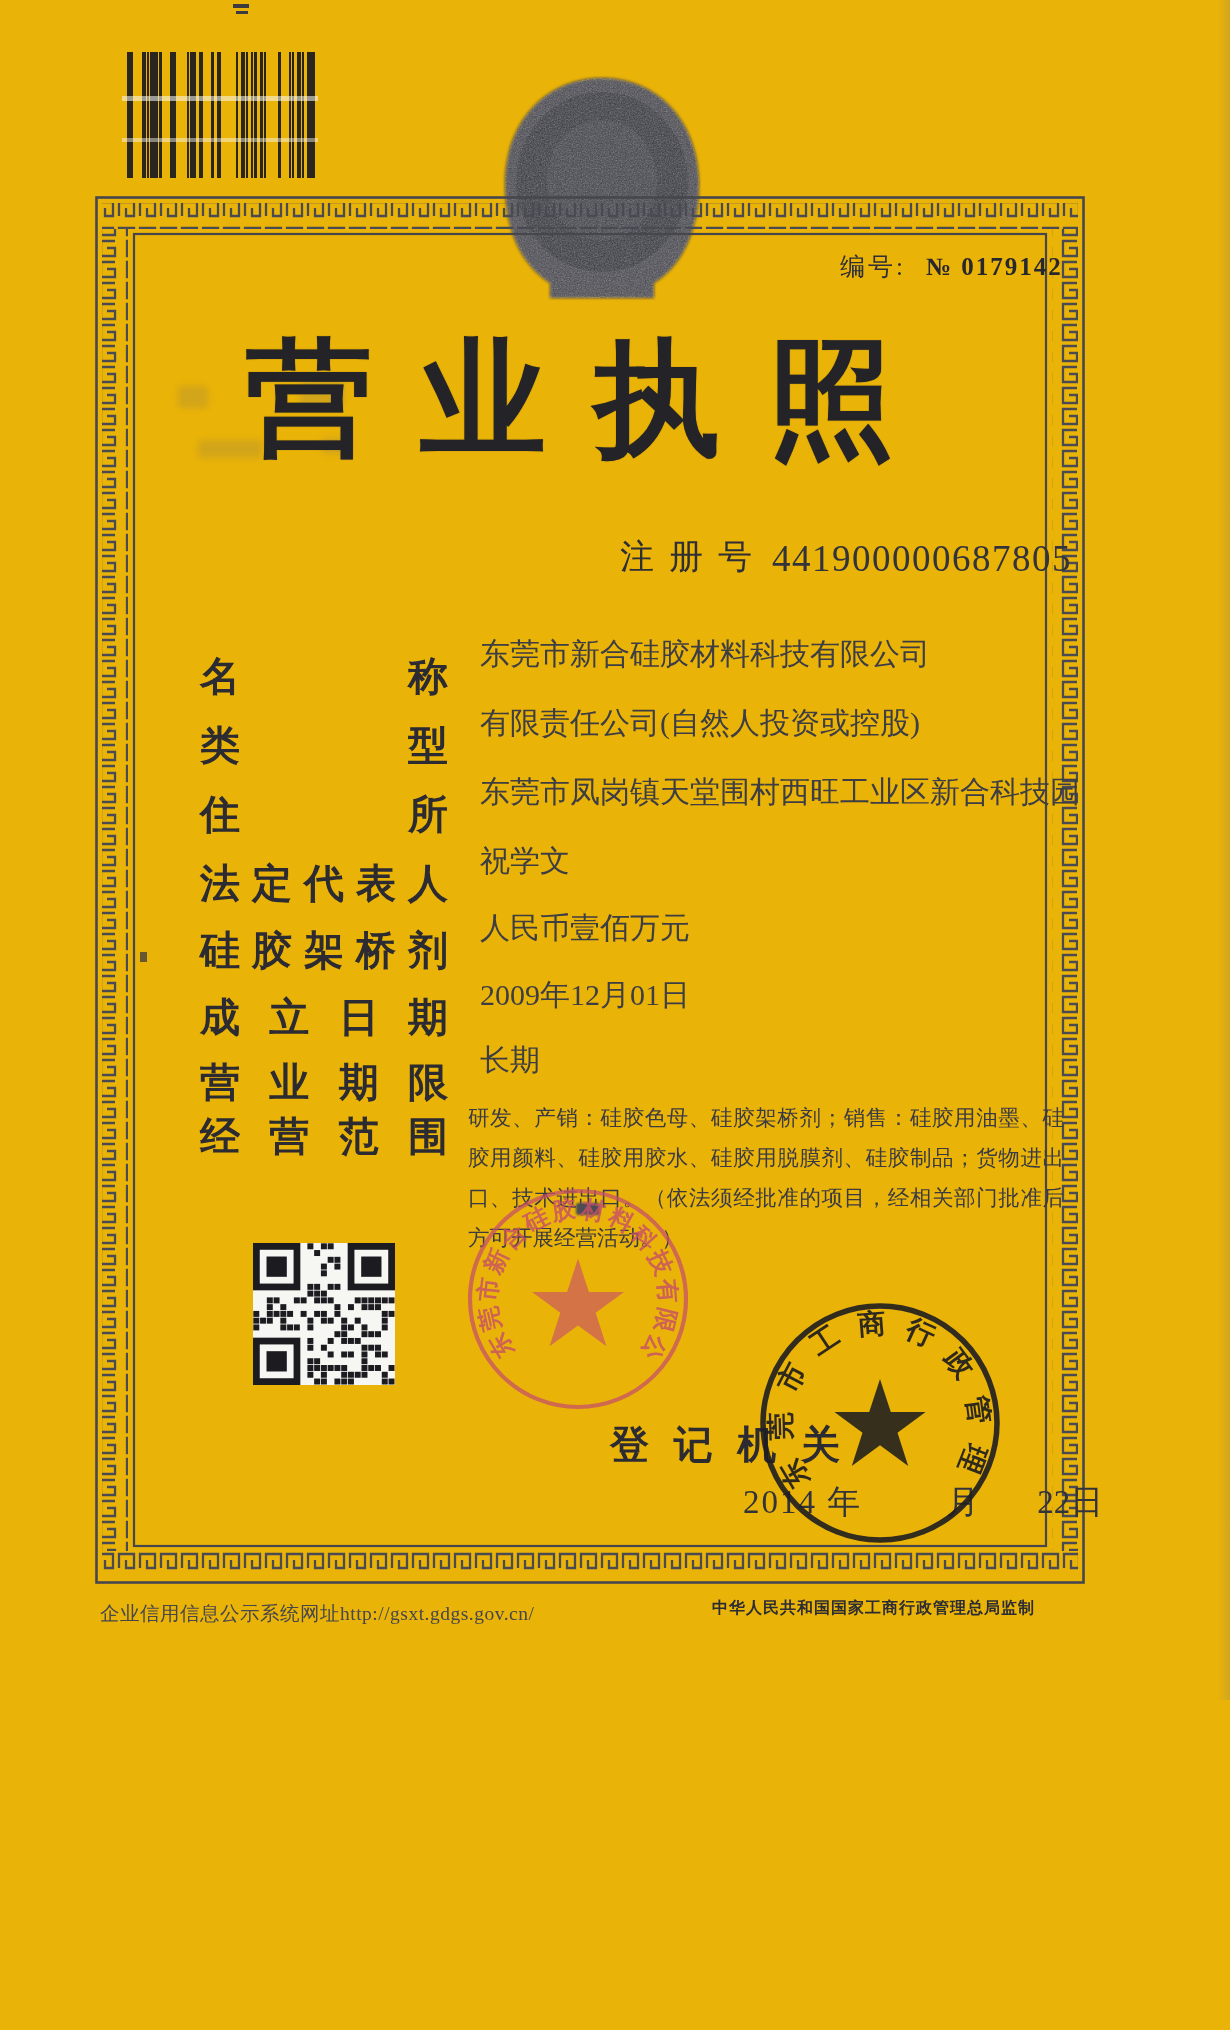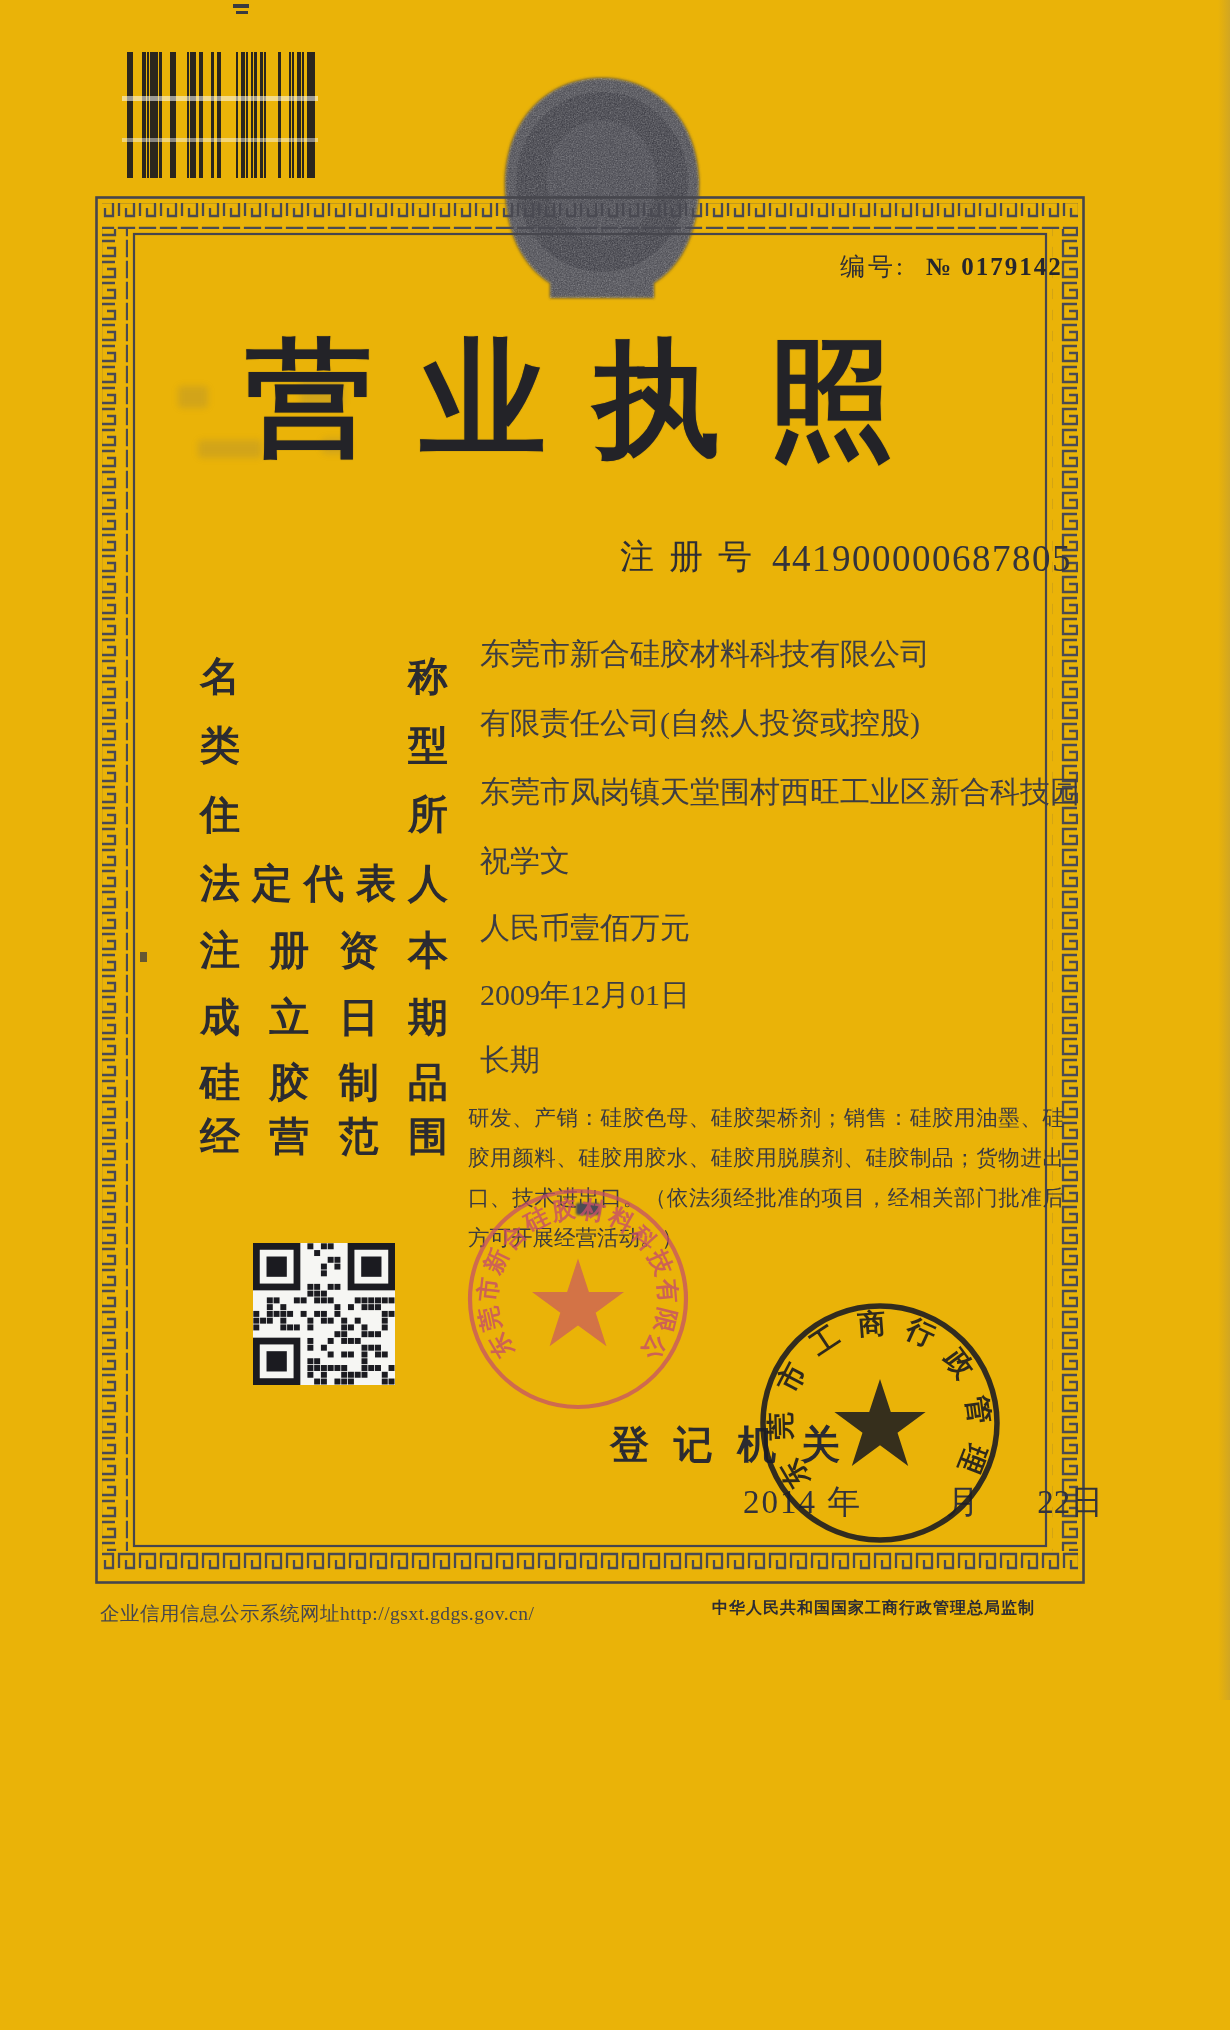--- a/index.html
+++ b/index.html
@@ -149,29 +149,29 @@
   </div>
   <div class="row" style="top:763px;">
     <span class="lab">住所</span>
     <span class="val">东莞市凤岗镇天堂围村西旺工业区新合科技园</span>
   </div>
   <div class="row" style="top:832px;">
     <span class="lab">法定代表人</span>
     <span class="val">祝学文</span>
   </div>
   <div class="row" style="top:899px;">
-    <span class="lab">注册资本</span>
+    <span class="lab">硅胶架桥剂</span>
     <span class="val">人民币壹佰万元</span>
   </div>
   <div class="row" style="top:966px;">
     <span class="lab">成立日期</span>
     <span class="val">2009年12月01日</span>
   </div>
   <div class="row" style="top:1031px;">
-    <span class="lab">硅胶制品</span>
+    <span class="lab">营业期限</span>
     <span class="val">长期</span>
   </div>
   <div class="row" style="top:1085px;height:140px;">
     <span class="lab">经营范围</span>
     <span class="scope-val">研发、产销：硅胶色母、硅胶架桥剂；销售：硅胶用油墨、硅胶用颜料、硅胶用胶水、硅胶用脱膜剂、硅胶制品；货物进出口、技术进出口。（依法须经批准的项目，经相关部门批准后方可开展经营活动。）</span>
   </div>
   <div class="abs scope-endmark"></div>
 
   <svg class="abs qr" id="qr" width="142" height="142" viewBox="0 0 142 142">
       <rect x="0" y="0" width="142" height="142" fill="#f6f6f3"></rect>

